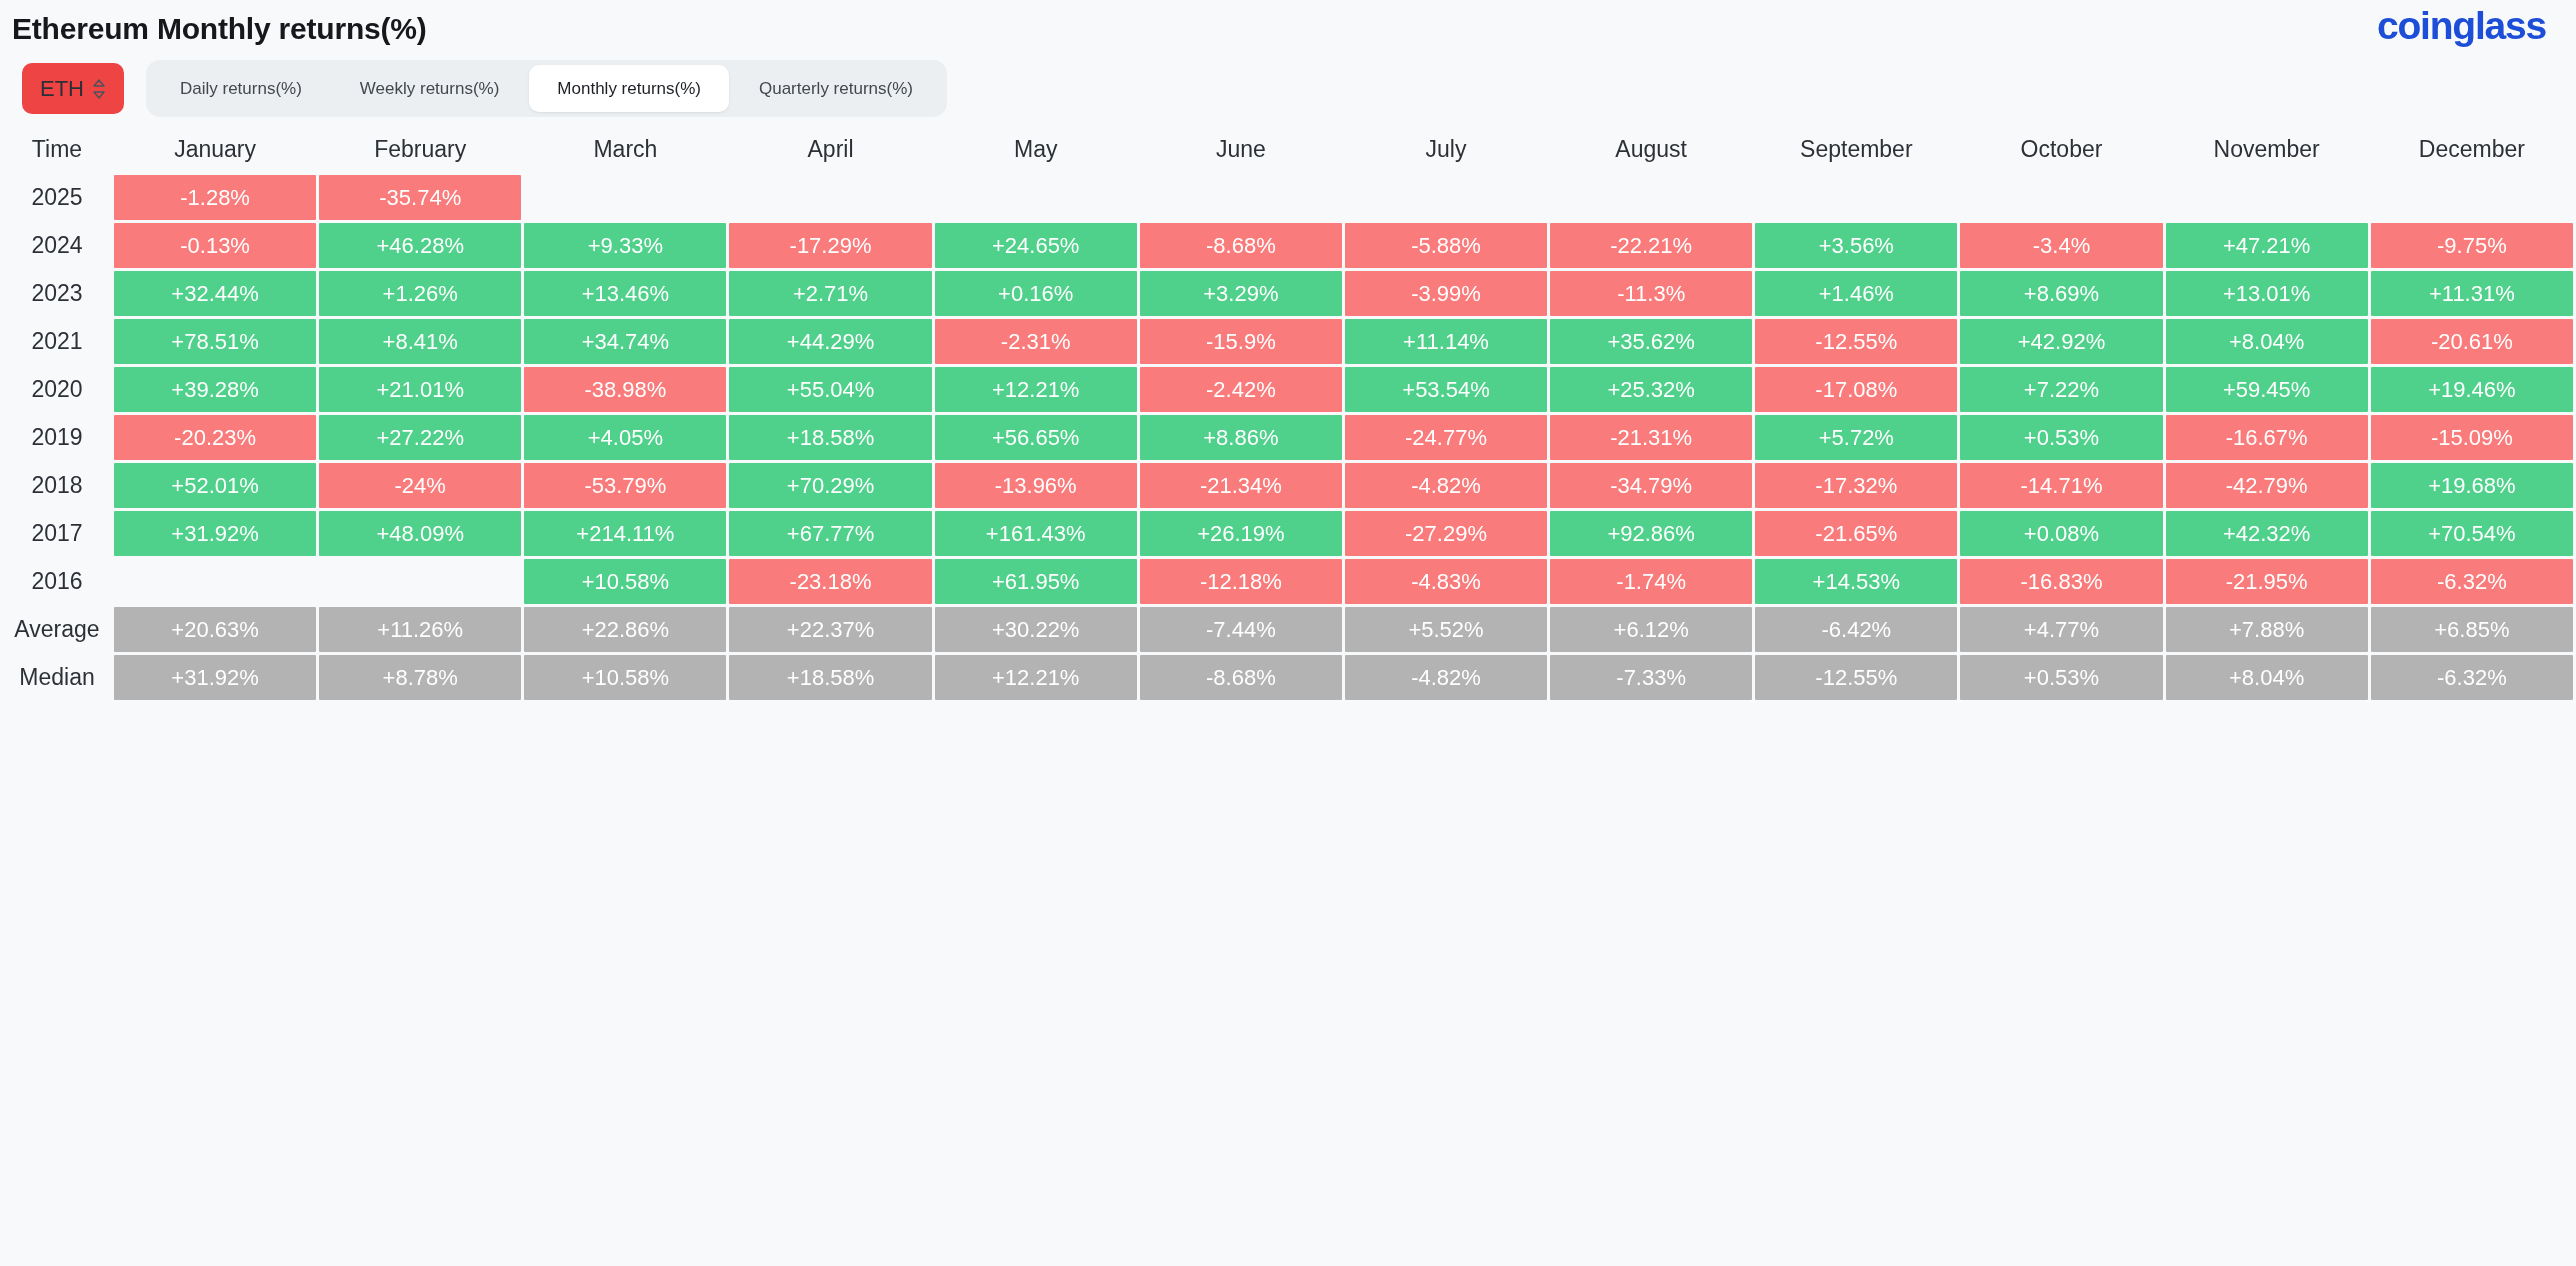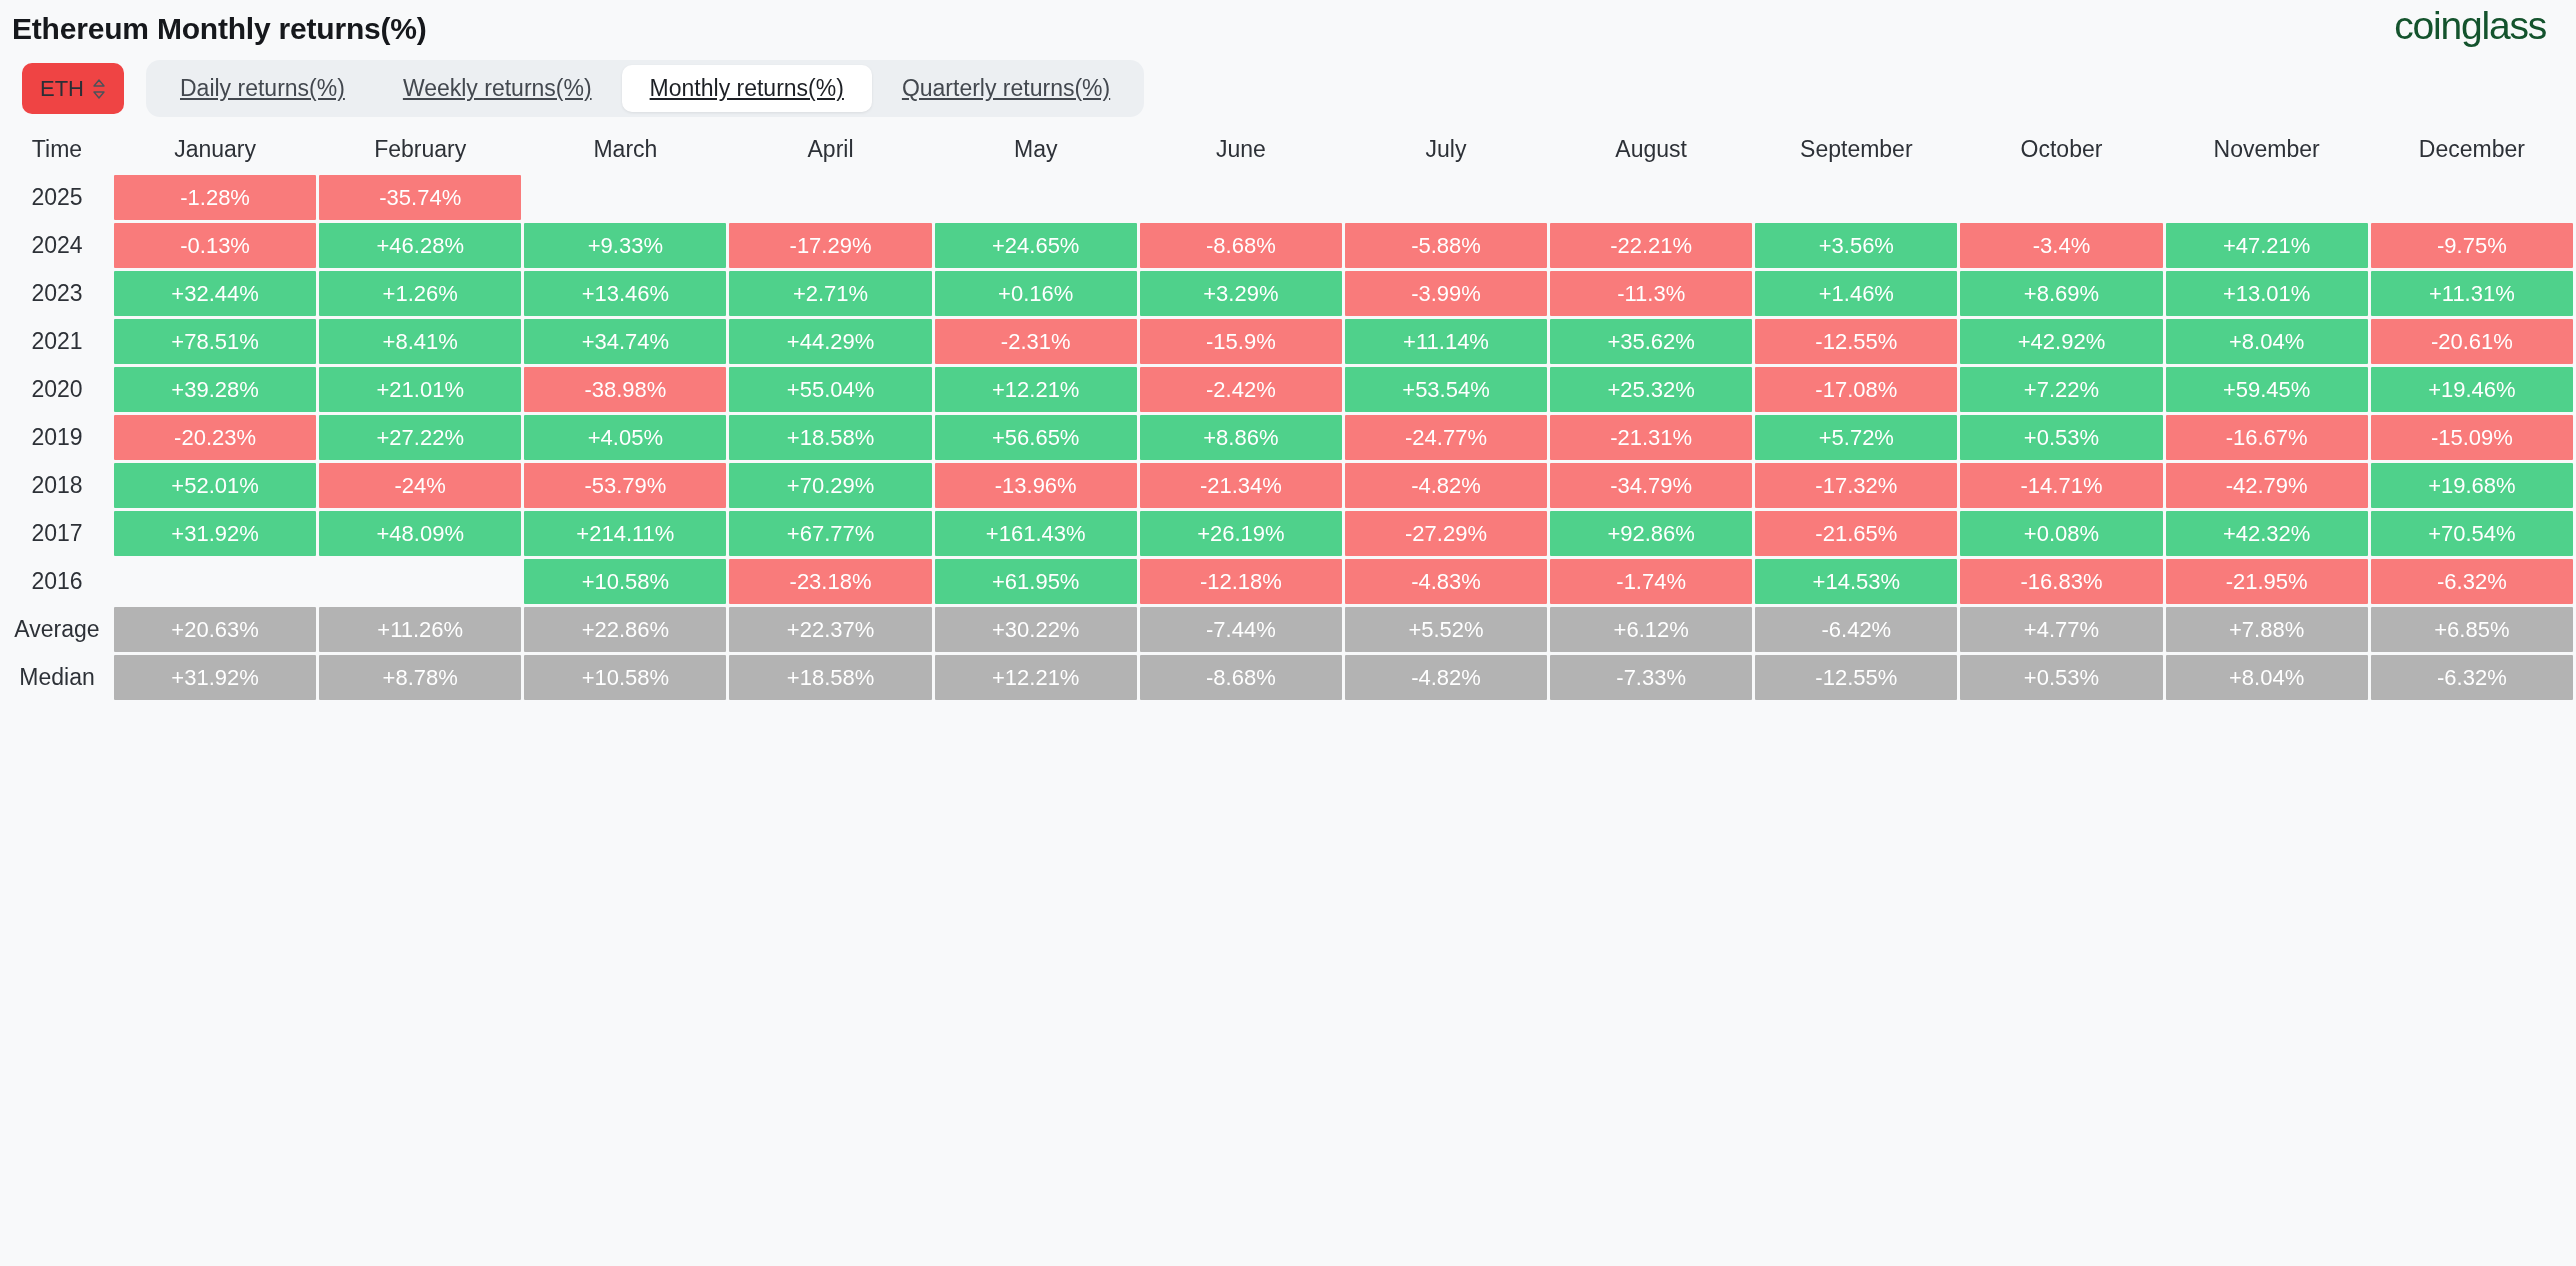--- a/index.html
+++ b/index.html
@@ -23,22 +23,22 @@
     font-weight: 700;
     color: #16181c;
     letter-spacing: -0.2px;
     line-height: 41px;
   }
   .brand {
     position: absolute;
     right: 30px;
     top: 4px;
     font-size: 39px;
-    font-weight: 400;
-    color: #14532d;
+    font-weight: 700;
+    color: #1d4ed8;
     letter-spacing: -1.2px;
     line-height: 43px;
   }
 
   
   .toolbar {
     display: flex;
     align-items: center;
     gap: 22px;
     padding: 0 0 0 22px;
@@ -73,26 +73,25 @@
     padding: 5px 6px;
     gap: 2px;
   }
   .tab {
     display: flex;
     align-items: center;
     justify-content: center;
     height: 47px;
     padding: 0 28px;
     border-radius: 10px;
-    font-size: 23px;
+    font-size: 17px;
     color: #43484f;
     white-space: nowrap;
     cursor: pointer;
     user-select: none;
-    text-decoration: underline;
   }
   .tab.active {
     background: #ffffff;
     color: #1d2025;
     box-shadow: 0 1px 3px rgba(0,0,0,0.08);
   }
 
   
   .table-wrap { padding: 4px 0 0 0; }
   table.returns {

